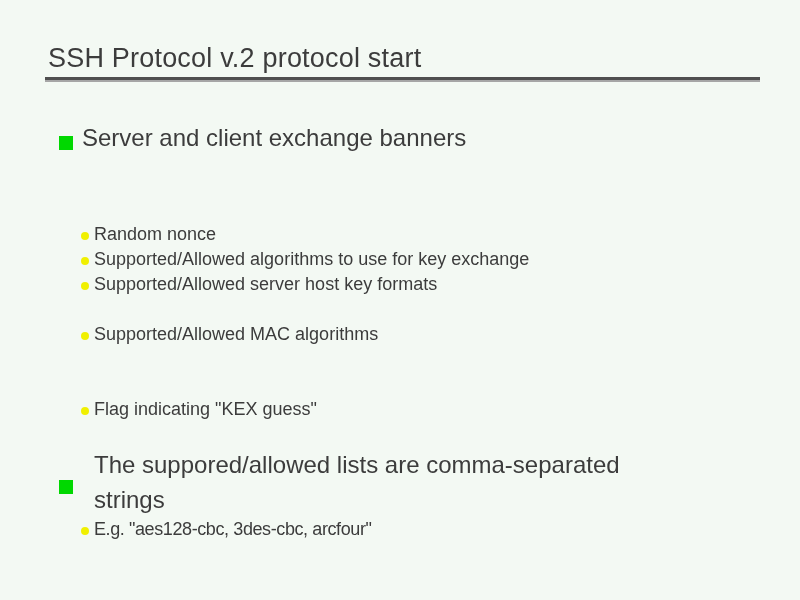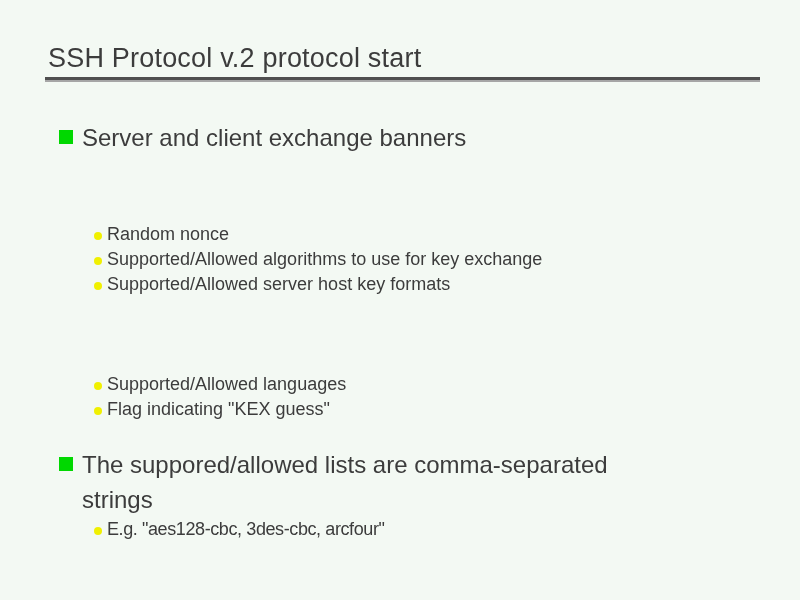--- a/index.html
+++ b/index.html
@@ -22,32 +22,32 @@
   .title{
     position:absolute;left:48px;top:42px;margin:0;
     font-size:27px;font-weight:400;line-height:32px;
     letter-spacing:0.2px;color:var(--text);white-space:nowrap;
   }
   .rule{position:absolute;left:45px;top:77px;width:715px;}
   .rule-dark{height:3px;background:var(--rule-dark);}
   .rule-light{height:2px;background:var(--rule-light);}
 
   .main-bullet{
-    position:absolute;left:59px;display:flex;align-items:flex-start;
+    position:absolute;left:59px;display:flex;align-items:center;
     font-size:24px;line-height:35px;color:var(--text);
   }
   .sq{
     flex:0 0 auto;width:14px;height:14px;margin-top:10px;margin-right:9px;
     background:var(--bullet-green);
   }
   .mtext{white-space:nowrap;}
-  .mtext.wrap{white-space:normal;max-width:600px;}
+  .mtext.wrap{white-space:normal;max-width:600px;margin-left:12px;}
 
   .sub-bullet{
-    position:absolute;left:94px;display:flex;align-items:flex-start;
+    position:absolute;left:81px;display:flex;align-items:flex-start;
     font-size:18px;line-height:25px;color:var(--text);
   }
   .dot{
     flex:0 0 auto;width:8px;height:8px;margin-top:10px;margin-right:5px;
     border-radius:50%;background:var(--bullet-yellow);
   }
   .stext{white-space:nowrap;}
   .stext.narrow{letter-spacing:-0.4px;}
 </style>
 </head>
@@ -73,23 +73,23 @@
     <span class="stext">Random nonce</span>
   </div>
   <div class="sub-bullet" style="top:247px">
     <span class="dot"></span>
     <span class="stext">Supported/Allowed algorithms to use for key exchange</span>
   </div>
   <div class="sub-bullet" style="top:272px">
     <span class="dot"></span>
     <span class="stext">Supported/Allowed server host key formats</span>
   </div>
-  <div class="sub-bullet" style="top:372px">
+  <div class="sub-bullet" style="top:322px">
     <span class="dot"></span>
-    <span class="stext">Supported/Allowed languages</span>
+    <span class="stext">Supported/Allowed MAC algorithms</span>
   </div>
   <div class="sub-bullet" style="top:397px">
     <span class="dot"></span>
     <span class="stext">Flag indicating "KEX guess"</span>
   </div>
 
   <div class="main-bullet" style="top:447px">
     <span class="sq"></span>
     <span class="mtext wrap">The suppored/allowed lists are comma-separated strings</span>
   </div>

